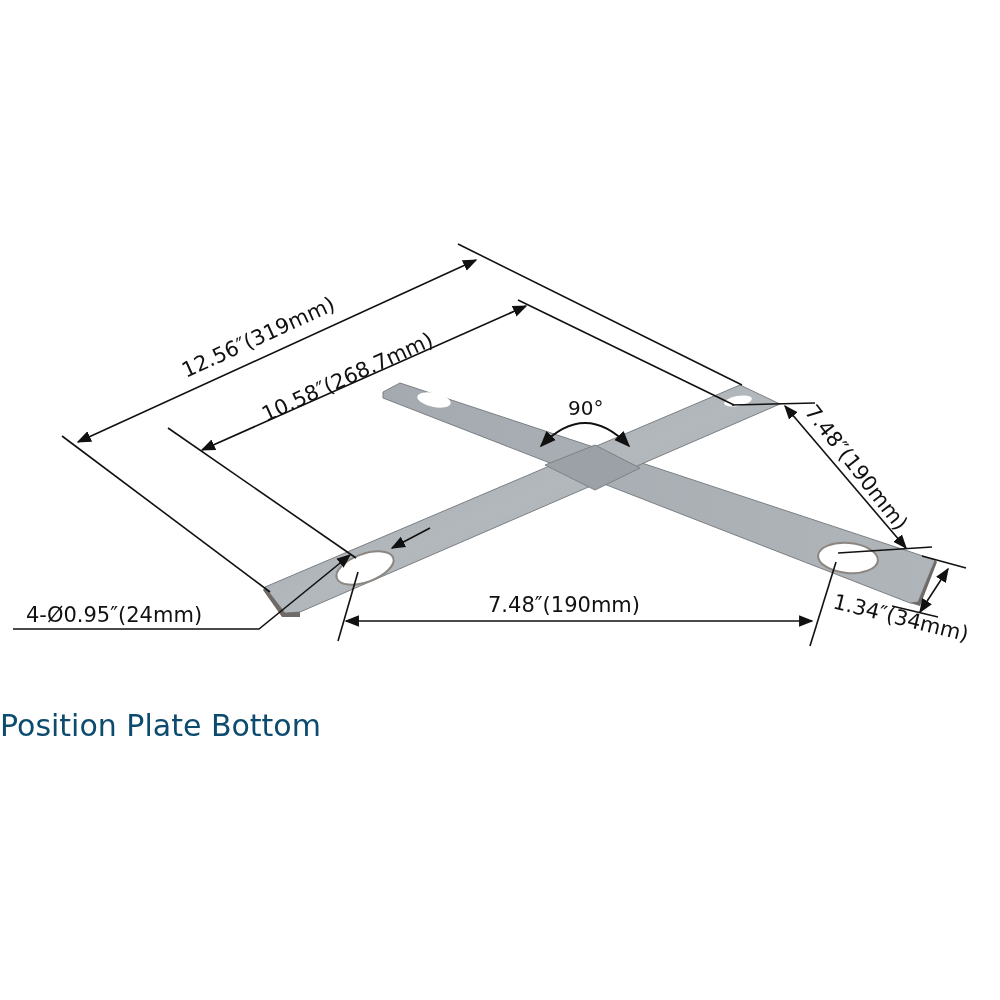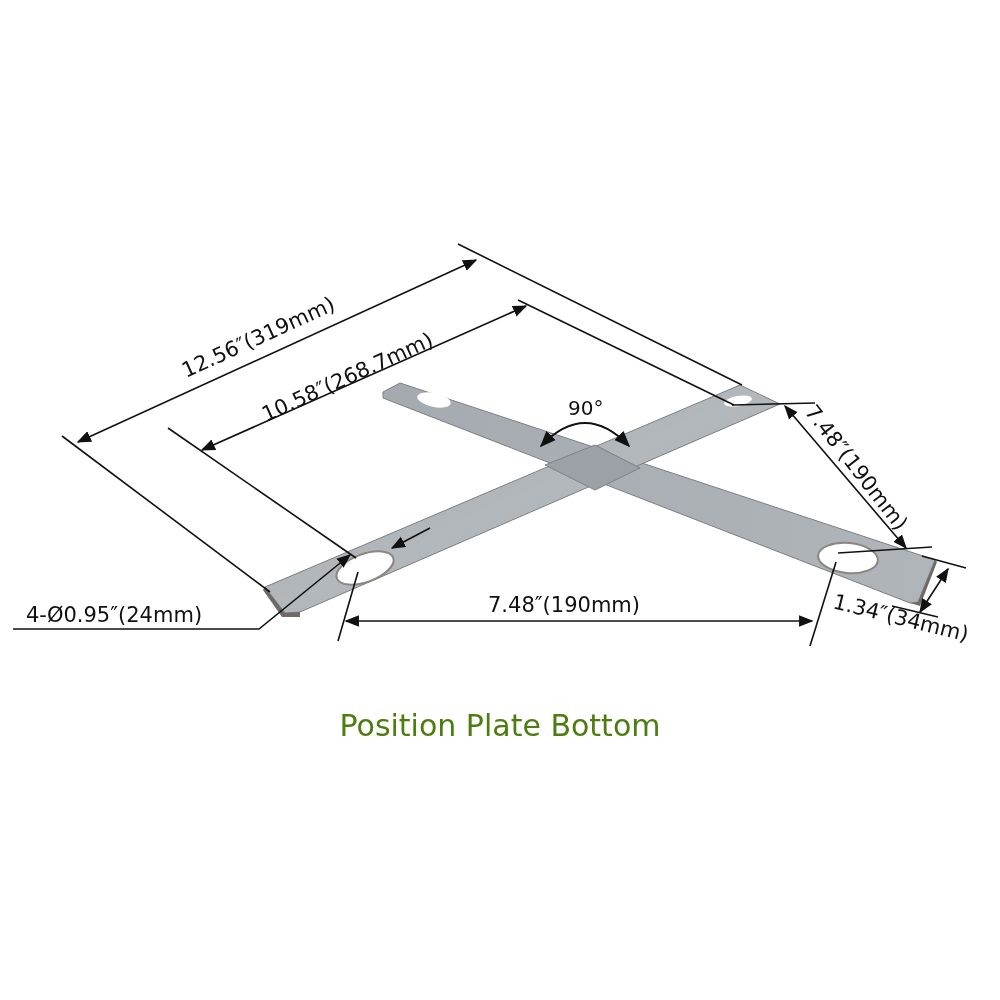--- a/index.html
+++ b/index.html
@@ -1,19 +1,19 @@
 <!DOCTYPE html>
 <html><head>
 <meta charset="utf-8">
 <style>
   html, body { margin:0; padding:0; background:#ffffff; }
   body { width:1000px; height:1000px; position:relative; overflow:hidden; font-family:"DejaVu Sans", sans-serif; }
   #stage { position:absolute; left:0; top:0; width:1000px; height:1000px; }
   svg text { font-family:"DejaVu Sans", sans-serif; fill:#111; }
-  .caption { position:absolute; left:0; width:1000px; top:708px; text-align:center; font-size:30px; color:#4d7c0f; font-family:"DejaVu Sans", sans-serif; }
+  .caption { position:absolute; left:0; width:1000px; top:708px; text-align:left; font-size:30px; color:#0c4a6e; font-family:"DejaVu Sans", sans-serif; }
 </style>
 </head>
 <body>
 
 <div id="stage">
 <svg width="1000" height="1000" viewBox="0 0 1000 1000" xmlns="http://www.w3.org/2000/svg">
   <defs>
     <marker id="arr" viewBox="0 0 10 10" refX="9" refY="5" markerWidth="9" markerHeight="9" orient="auto-start-reverse">
       <path d="M0,1 L10,5 L0,9 z" fill="#111"></path>
     </marker>

